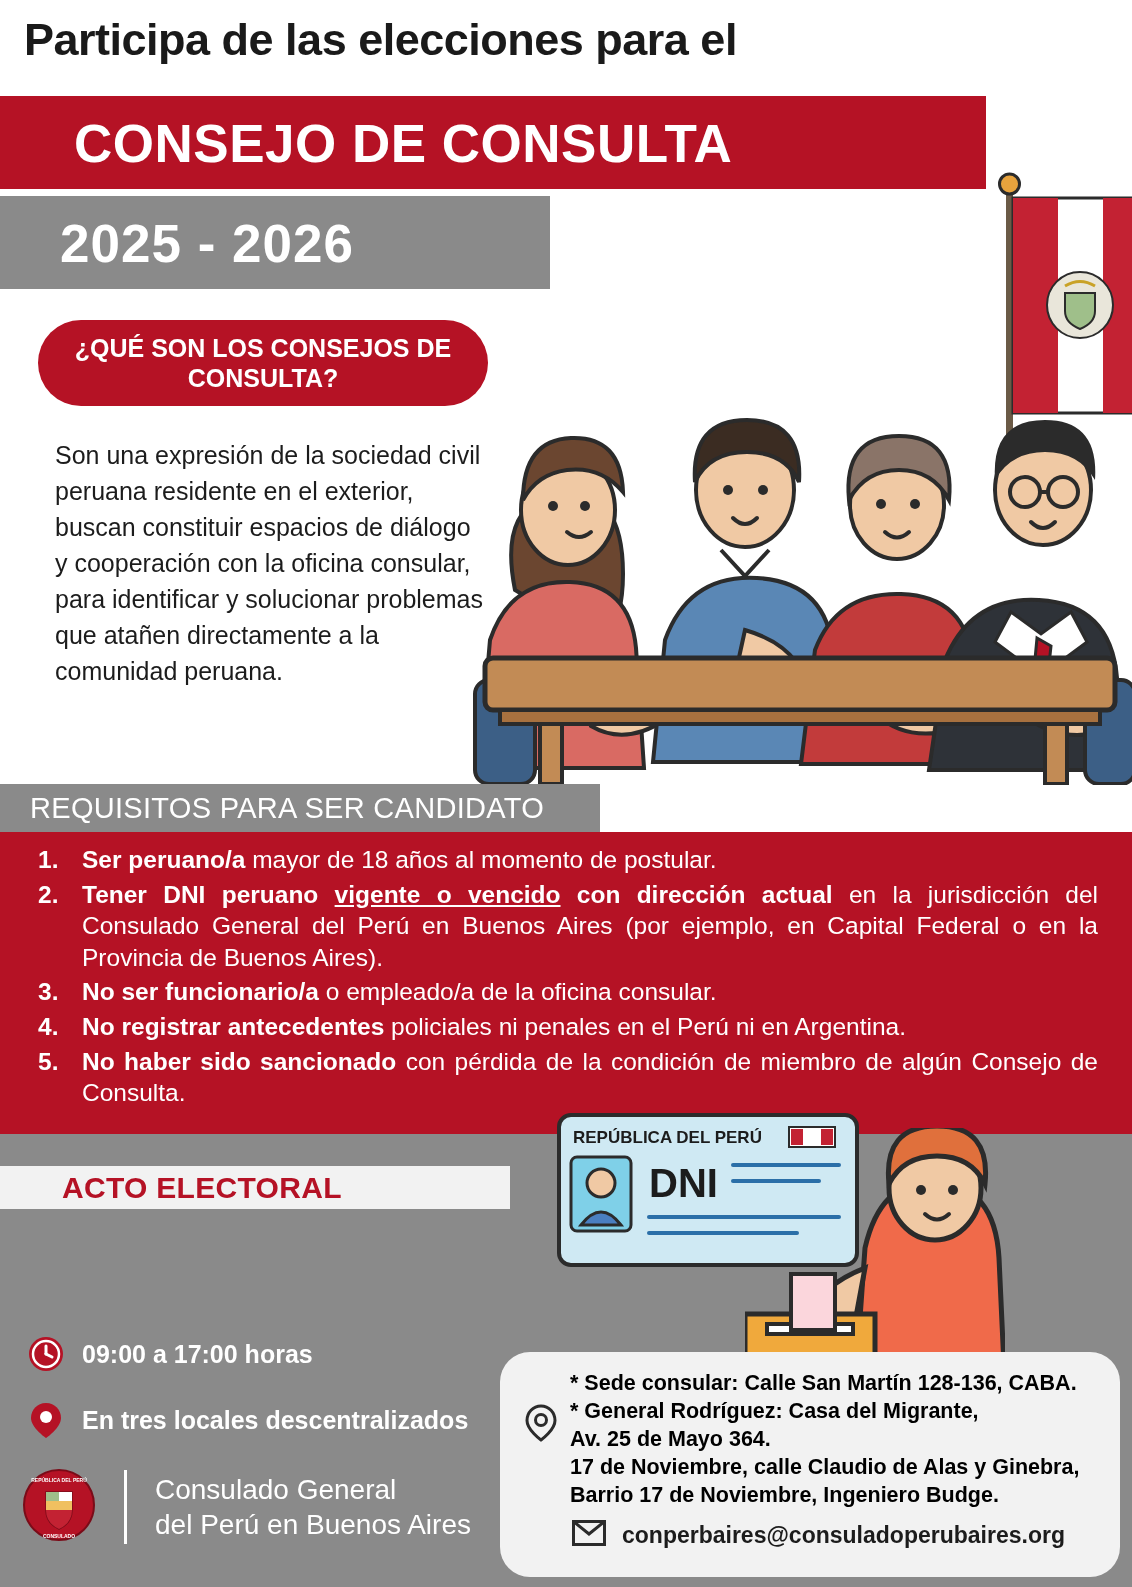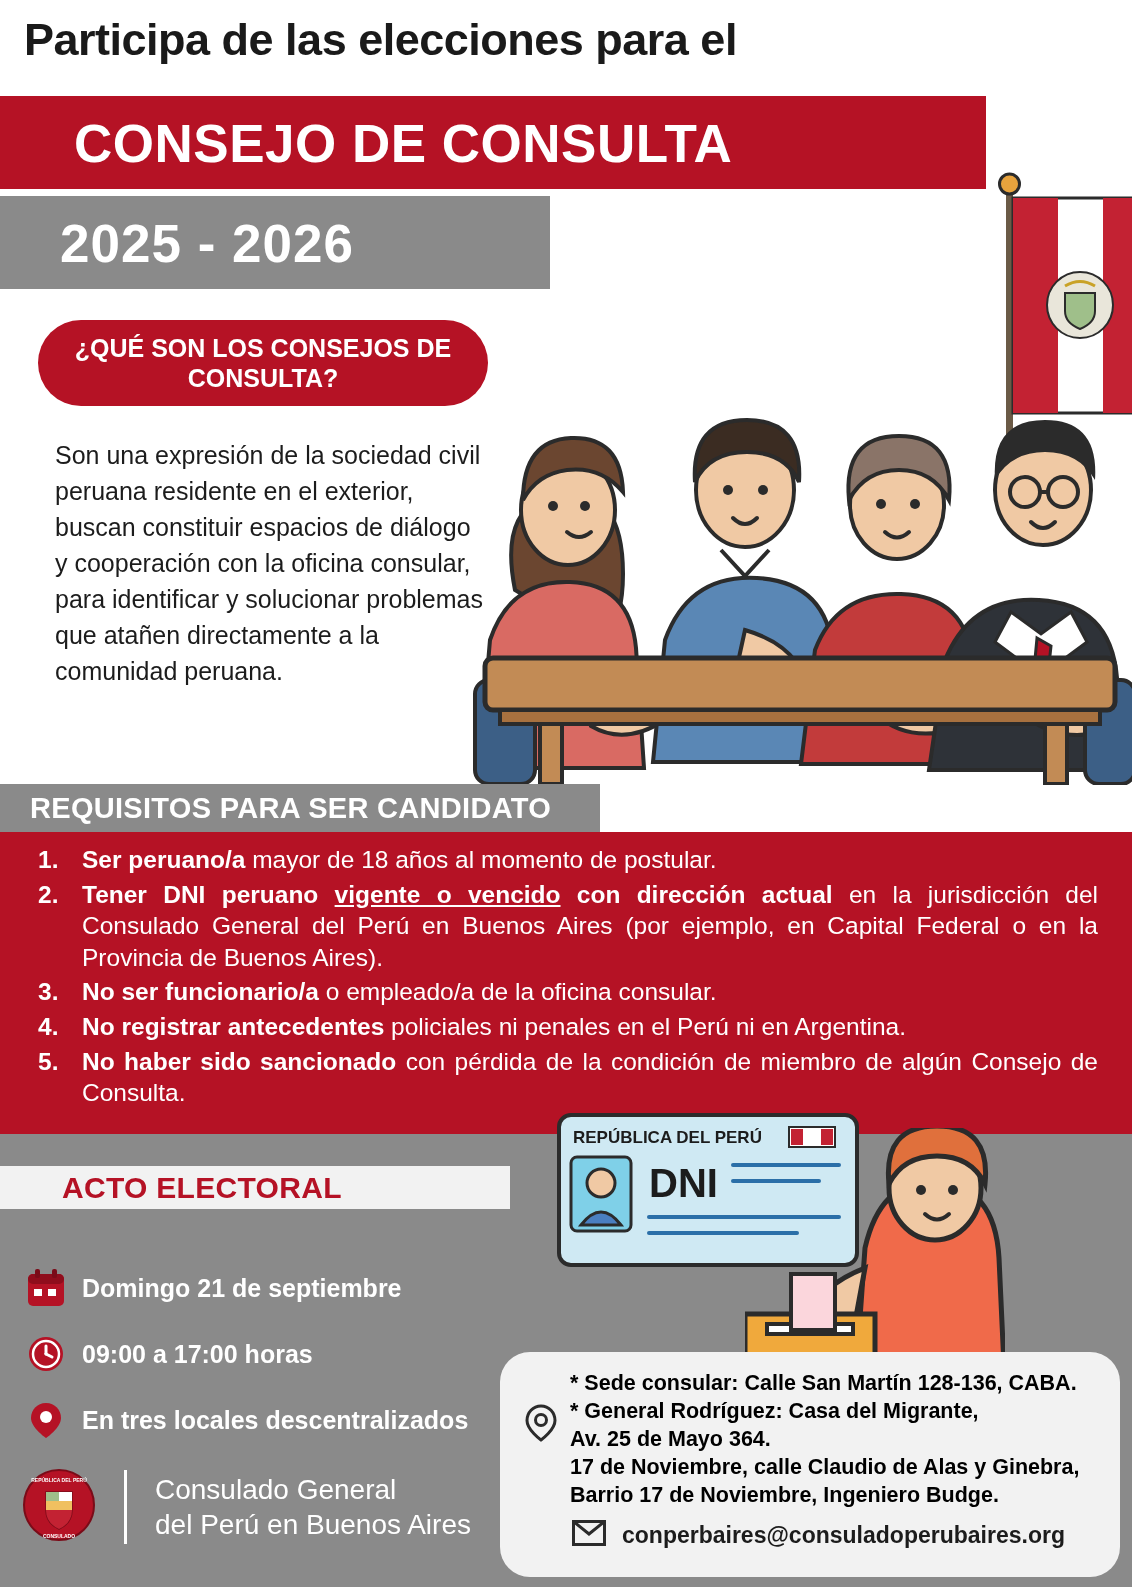--- a/index.html
+++ b/index.html
@@ -44,21 +44,21 @@
     position: absolute; left: 55px; top: 437px; width: 430px;
     font-size: 25px; color: #1c1c1c; line-height: 1.44;
   }
 
   
   .illus { position: absolute; left: 445px; top: 160px; width: 690px; height: 625px; }
 
   
   .req-header {
     position: absolute; left: 0; top: 784px; width: 600px; height: 48px;
-    background: #8a8a8a; color: #fff; font-size: 29px; font-weight: bold;
+    background: #8a8a8a; color: #fff; font-size: 29px; font-weight: normal;
     display: flex; align-items: center; padding-left: 30px; letter-spacing: .3px;
   }
   .req-body {
     position: absolute; left: 0; top: 832px; width: 1132px; height: 302px;
     background: #b51225; color: #fff; padding: 12px 34px 0 26px;
   }
   .req-body ol { list-style: none; counter-reset: r; }
   .req-body li {
     counter-increment: r; position: relative; padding-left: 56px;
     font-size: 24.5px; line-height: 1.29; margin-bottom: 3px; text-align: justify;
@@ -240,33 +240,20 @@
       <rect x="0" y="186" width="130" height="72" fill="#f0a93c" stroke="#2b2b2b" stroke-width="5"></rect>
       <rect x="22" y="196" width="86" height="10" fill="#ffffff" stroke="#2b2b2b" stroke-width="4"></rect>
       <rect x="46" y="146" width="44" height="56" fill="#fbd6dc" stroke="#2b2b2b" stroke-width="4"></rect>
     </svg>
   </div>
 
   <div class="acto-box">
     <span>ACTO ELECTORAL</span>
   </div>
 
-  <div class="info-row" style="left:26px; top:1268px;">
-    <span class="ic">
-      <svg width="40" height="40" viewBox="0 0 40 40">
-        <rect x="2" y="6" width="36" height="32" rx="5" fill="#b51225"></rect>
-        <rect x="2" y="6" width="36" height="10" rx="5" fill="#8f0d1c"></rect>
-        <rect x="9" y="1" width="5" height="9" rx="2" fill="#7a0b18"></rect>
-        <rect x="26" y="1" width="5" height="9" rx="2" fill="#7a0b18"></rect>
-        <rect x="8" y="21" width="8" height="7" fill="#fff"></rect>
-        <rect x="22" y="21" width="8" height="7" fill="#fff"></rect>
-      </svg>
-    </span>
-    <span class="txt">Domingo 21 de septiembre</span>
-  </div>
 
   <div class="info-row" style="left:26px; top:1334px;">
     <span class="ic">
       <svg width="40" height="40" viewBox="0 0 40 40">
         <circle cx="20" cy="20" r="17" fill="#b51225"></circle>
         <circle cx="20" cy="20" r="13" fill="none" stroke="#fff" stroke-width="2.5"></circle>
         <line x1="20" y1="20" x2="20" y2="12" stroke="#fff" stroke-width="3" stroke-linecap="round"></line>
         <line x1="20" y1="20" x2="26" y2="23" stroke="#fff" stroke-width="3" stroke-linecap="round"></line>
       </svg>
     </span>

